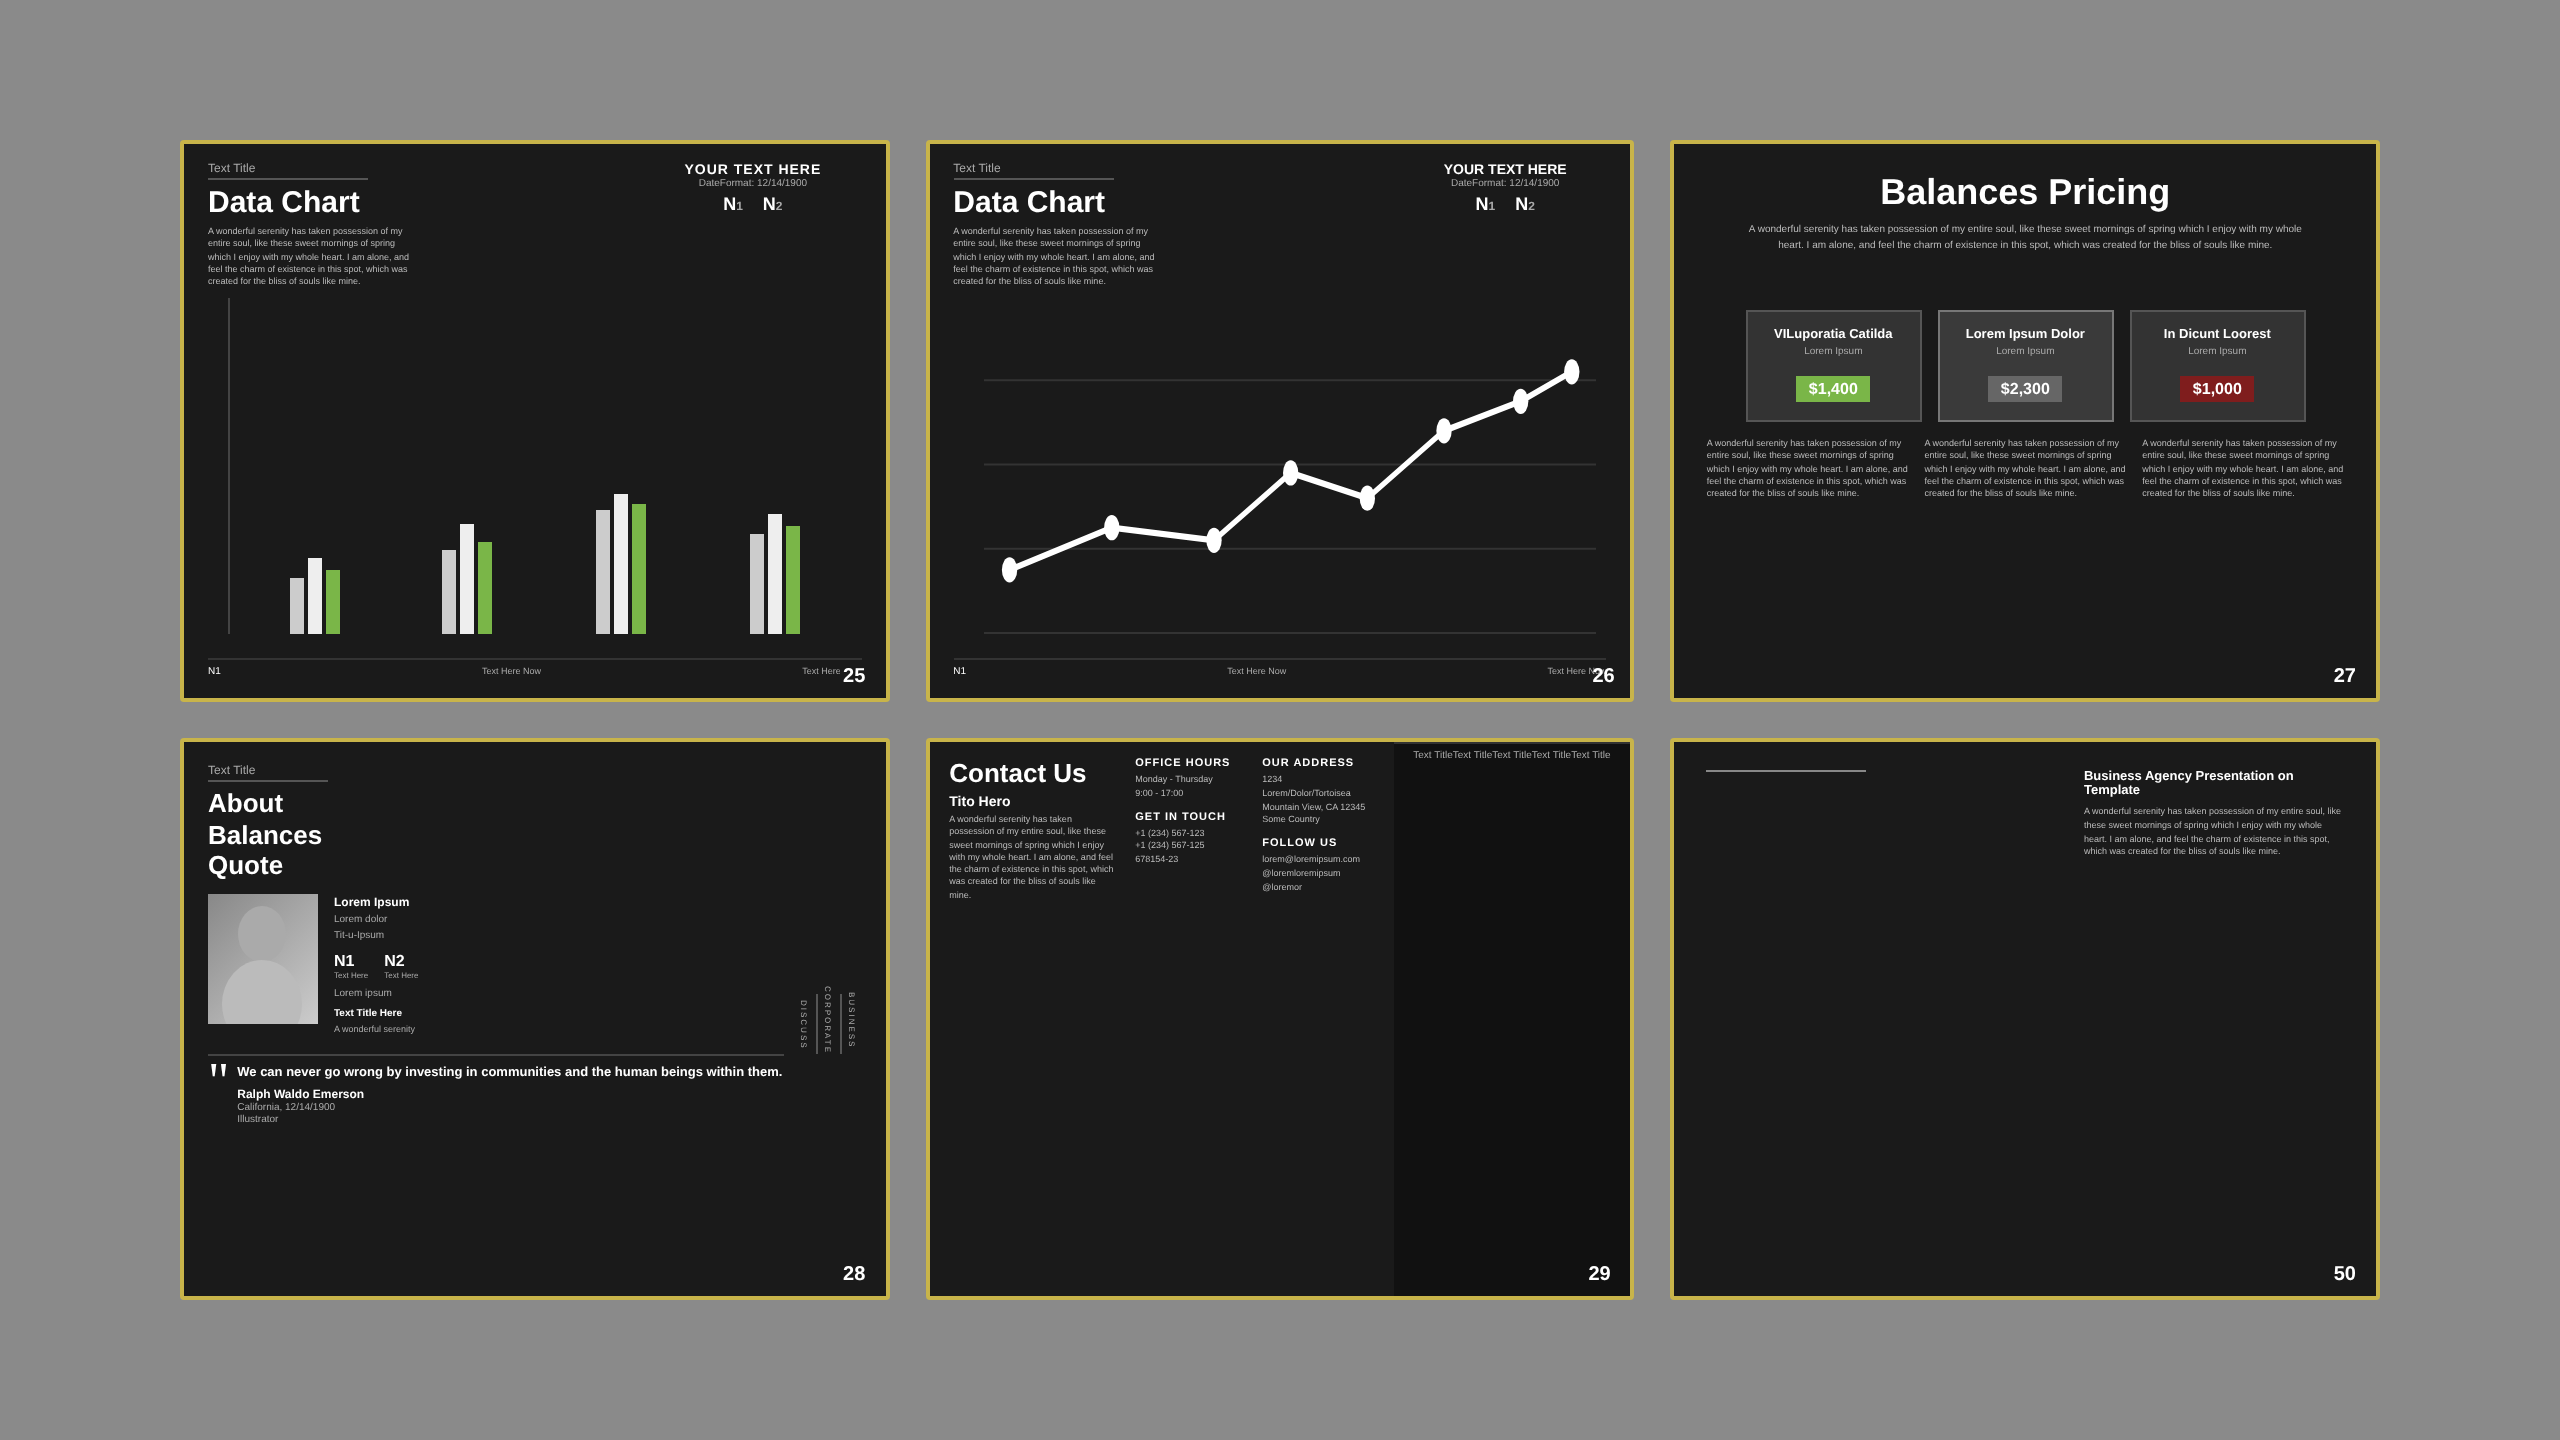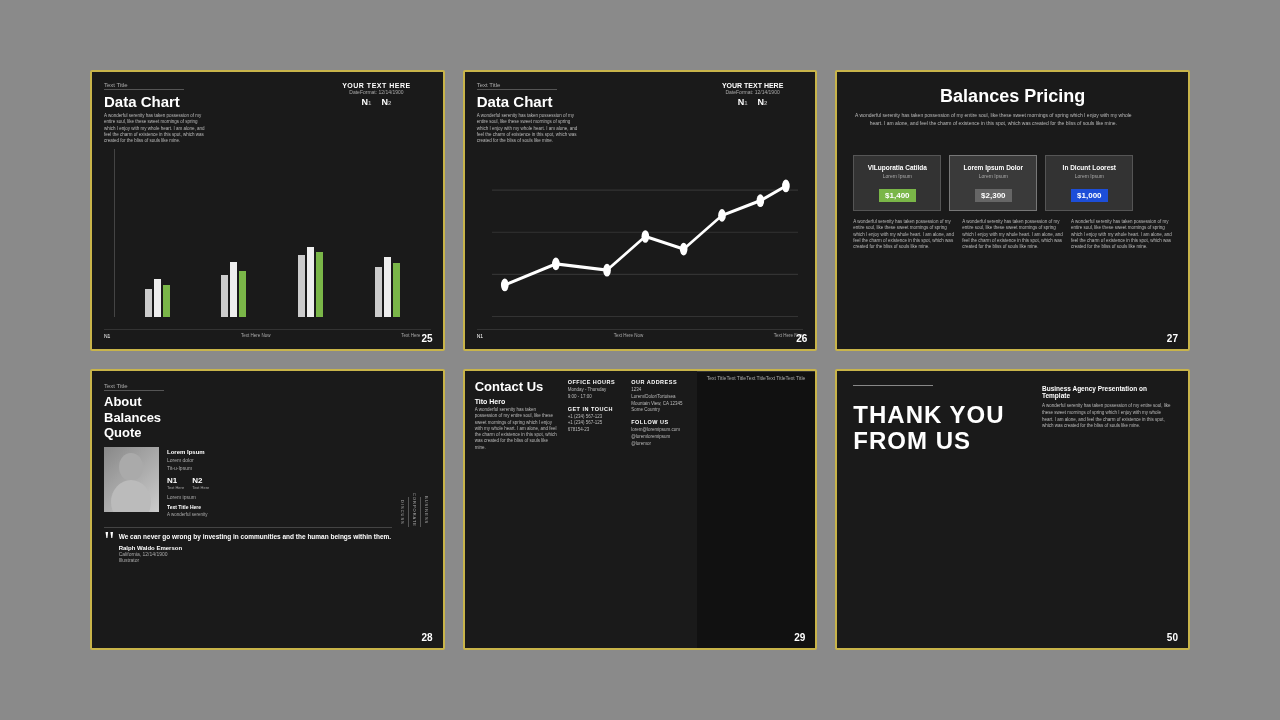--- a/index.html
+++ b/index.html
@@ -120,41 +120,41 @@
         </svg>
       </div>
       <div style="display:flex;justify-content:space-between;border-top:1px solid #333;padding-top:3px;">
         <div style="color:white;font-size:5px;">N1</div>
         <div style="color:#aaa;font-size:4.5px;">Text Here Now</div>
         <div style="color:#aaa;font-size:4.5px;">Text Here Now</div>
       </div>
       <div style="position:absolute;bottom:5px;right:8px;color:white;font-size:10px;font-weight:bold;">26</div>
     </div>
 
-    <div class="slide" style="position:relative;background:#1a1a1a;border:2px solid #c8b44a;overflow:hidden;padding:14px 16px;display:flex;flex-direction:column;">
+    <div class="slide" style="position:relative;background:#1a1a1a;border:2px solid #c8b44a;overflow:hidden;padding:14px 16px;display:flex;flex-direction:column;align-items:center;">
       <div style="color:white;font-size:18px;font-weight:bold;text-align:center;margin-bottom:5px;">Balances Pricing</div>
       <div style="color:#bbb;font-size:5px;text-align:center;max-width:280px;margin-bottom:8px;line-height:1.5;">A wonderful serenity has taken possession of my entire soul, like these sweet mornings of spring which I enjoy with my whole heart. I am alone, and feel the charm of existence in this spot, which was created for the bliss of souls like mine.</div>
       <div style="display:flex;gap:8px;margin-bottom:8px;margin-top:20px;">
 
         <div style="background:#333;border:1px solid #555;padding:8px 10px;width:88px;text-align:center;">
           <div style="color:white;font-size:6.5px;font-weight:bold;margin-bottom:2px;">VILuporatia Catilda</div>
           <div style="color:#aaa;font-size:5px;margin-bottom:5px;">Lorem Ipsum</div>
           <div style="background:#7ab648;color:white;font-size:8px;font-weight:bold;padding:2px 6px;display:inline-block;">$1,400</div>
         </div>
 
         <div style="background:#3a3a3a;border:1px solid #777;padding:8px 10px;width:88px;text-align:center;">
           <div style="color:white;font-size:6.5px;font-weight:bold;margin-bottom:2px;">Lorem Ipsum Dolor</div>
           <div style="color:#aaa;font-size:5px;margin-bottom:5px;">Lorem Ipsum</div>
           <div style="background:#666;color:white;font-size:8px;font-weight:bold;padding:2px 6px;display:inline-block;">$2,300</div>
         </div>
 
         <div style="background:#333;border:1px solid #555;padding:8px 10px;width:88px;text-align:center;">
           <div style="color:white;font-size:6.5px;font-weight:bold;margin-bottom:2px;">In Dicunt Loorest</div>
           <div style="color:#aaa;font-size:5px;margin-bottom:5px;">Lorem Ipsum</div>
-          <div style="background:#1d4ed8;color:white;font-size:8px;font-weight:bold;padding:2px 6px;display:inline-block;">$1,000</div>
+          <div style="background:#7f1d1d;color:white;font-size:8px;font-weight:bold;padding:2px 6px;display:inline-block;">$1,000</div>
         </div>
       </div>
       <div style="display:flex;gap:8px;width:100%;">
         <div style="flex:1;color:#bbb;font-size:4.5px;line-height:1.4;">A wonderful serenity has taken possession of my entire soul, like these sweet mornings of spring which I enjoy with my whole heart. I am alone, and feel the charm of existence in this spot, which was created for the bliss of souls like mine.</div>
         <div style="flex:1;color:#bbb;font-size:4.5px;line-height:1.4;">A wonderful serenity has taken possession of my entire soul, like these sweet mornings of spring which I enjoy with my whole heart. I am alone, and feel the charm of existence in this spot, which was created for the bliss of souls like mine.</div>
         <div style="flex:1;color:#bbb;font-size:4.5px;line-height:1.4;">A wonderful serenity has taken possession of my entire soul, like these sweet mornings of spring which I enjoy with my whole heart. I am alone, and feel the charm of existence in this spot, which was created for the bliss of souls like mine.</div>
       </div>
       <div style="position:absolute;bottom:5px;right:8px;color:white;font-size:10px;font-weight:bold;background:#1a1a1a;padding:0 2px;">27</div>
     </div>
 
@@ -273,21 +273,20 @@
         <div style="color:#aaa;font-size:5px;">Text Title</div>
         <div style="color:#aaa;font-size:5px;">Text Title</div>
         <div style="color:#aaa;font-size:5px;">Text Title</div>
         <div style="color:#aaa;font-size:5px;">Text Title</div>
       </div>
       <div style="position:absolute;bottom:5px;right:8px;color:white;font-size:10px;font-weight:bold;background:#111;padding:0 2px;">29</div>
     </div>
 
     <div class="slide" style="position:relative;background:#1a1a1a;border:2px solid #c8b44a;overflow:hidden;padding:14px 16px;display:flex;flex-direction:column;">
       <div style="height:1px;background:#888;width:80px;margin-bottom:16px;"></div>
-      <div style="color:white;font-size:24px;font-weight:900;line-height:1.1;letter-spacing:1px;max-width:160px;">THANK YOU<br>FROM US</div>
 
       <div style="position:absolute;right:16px;top:14px;width:130px;">
         <div style="color:white;font-size:6.5px;font-weight:bold;margin-bottom:4px;">Business Agency Presentation on Template</div>
         <div style="color:#bbb;font-size:4.5px;line-height:1.5;">A wonderful serenity has taken possession of my entire soul, like these sweet mornings of spring which I enjoy with my whole heart. I am alone, and feel the charm of existence in this spot, which was created for the bliss of souls like mine.</div>
       </div>
       <div style="position:absolute;bottom:5px;right:8px;color:white;font-size:10px;font-weight:bold;background:#1a1a1a;padding:0 2px;">50</div>
     </div>
 
   </div>
 </div>

